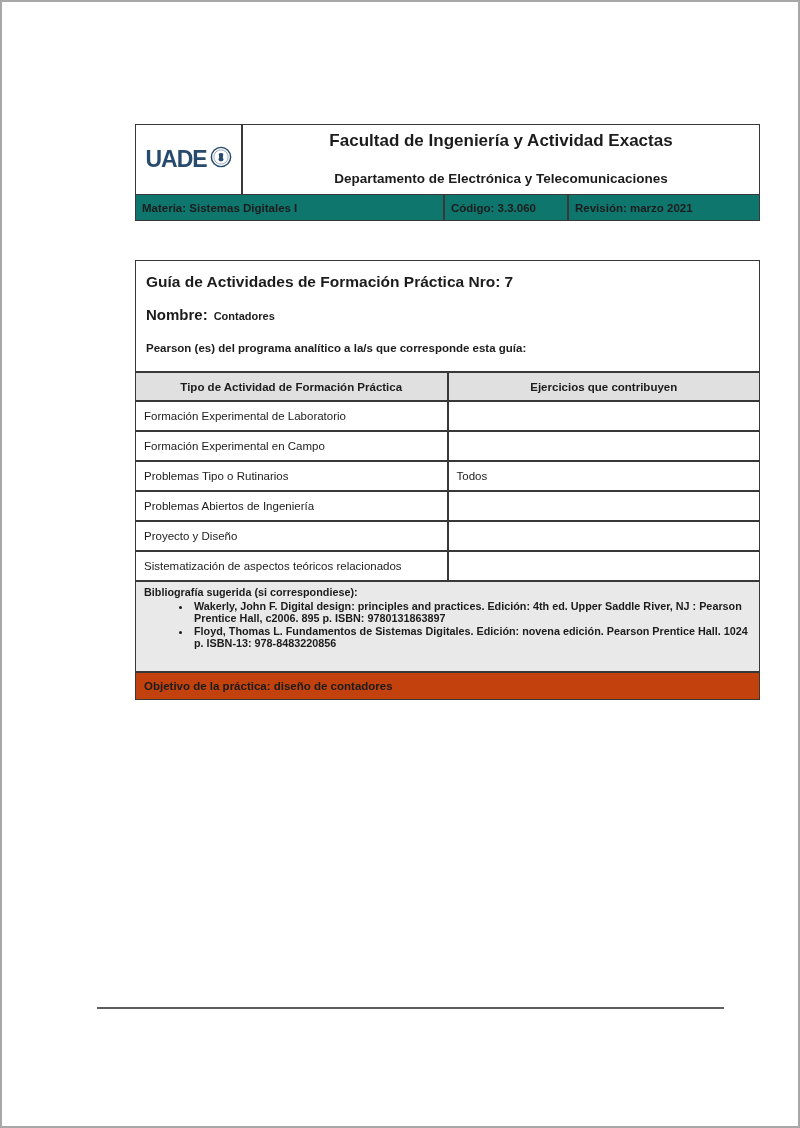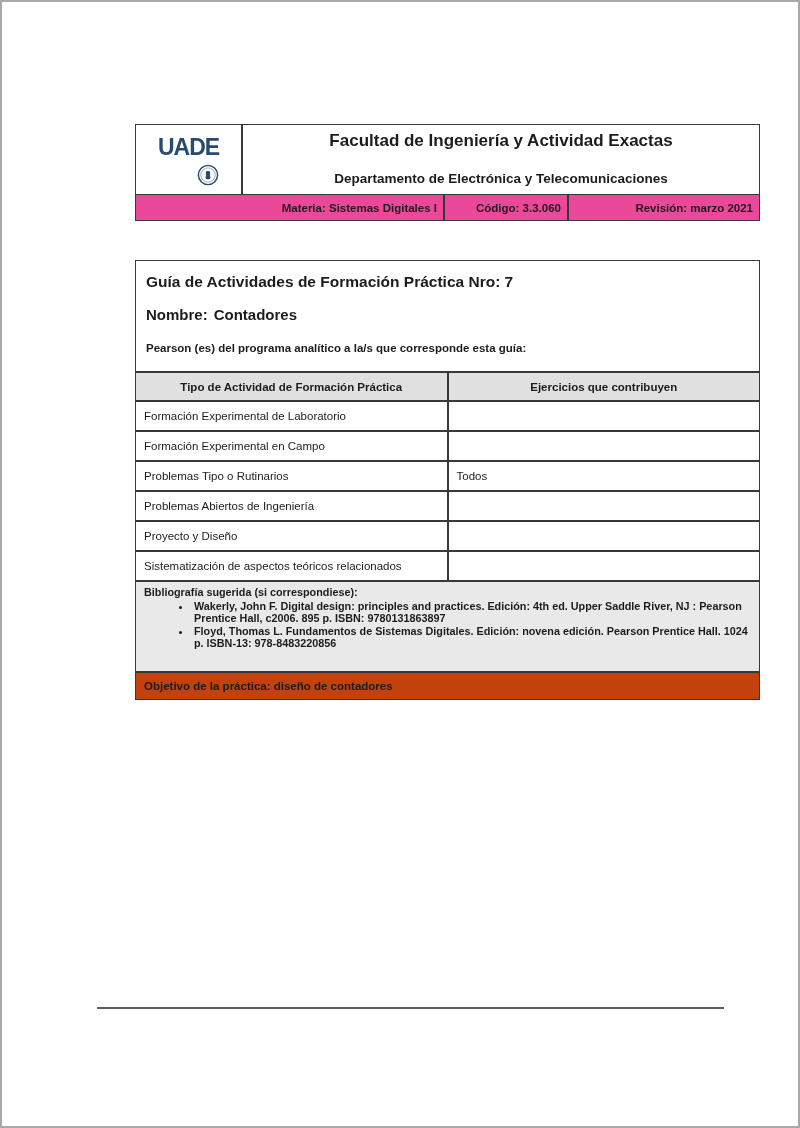--- a/index.html
+++ b/index.html
@@ -18,36 +18,35 @@
     border-collapse:separate;border-spacing:0;
     table-layout:fixed;
   }
   .header-table td{
     border:1px solid #383838;
     padding:0;
     vertical-align:middle;
     background:#fff;
   }
   td.logo-cell{width:105px;height:68px;text-align:center;}
-  .logo-wrap{display:inline-flex;align-items:flex-end;gap:3px;flex-direction:column;}
+  .logo-wrap{display:inline-flex;align-items:flex-start;gap:3px;}
   .logo-text{
     font-size:23px;font-weight:bold;color:#274a6d;
     letter-spacing:-1px;
   }
   .logo-seal{width:22px;height:22px;display:inline-block;}
   td.faculty-cell{text-align:center;}
   .faculty-title{font-size:17px;font-weight:bold;margin:6px 0 0 0;}
   .dept-title{font-size:13.5px;font-weight:bold;margin:20px 0 8px 0;}
   .header-table td.meta-cell{
-    background:#ec4899;
+    background:#0f766e;
     height:21px;
     font-size:11.5px;font-weight:bold;
     padding:2px 6px;
     vertical-align:middle;
-    text-align:right;
   }
   td.meta-materia{width:295px;}
   td.meta-codigo{width:110px;}
 
   
   .guide-table{
     position:absolute;left:133px;top:258px;width:625px;
     border-collapse:separate;border-spacing:0;
     table-layout:fixed;
   }
@@ -55,21 +54,21 @@
     border:1px solid #383838;
     padding:0 8px;
     vertical-align:middle;
     background:#fff;
     font-size:11.5px;
   }
   td.title-cell{height:110px;vertical-align:top;padding:0 10px;}
   .guide-title{font-size:15.5px;font-weight:bold;margin:12px 0 0 0;}
   .guide-name{margin:15px 0 0 0;}
   .name-label{font-size:15px;font-weight:bold;}
-  .name-value{font-size:15px;font-weight:bold;margin-left:6px;}
+  .name-value{font-size:11px;font-weight:bold;margin-left:6px;}
   .guide-unit{font-size:11.5px;font-weight:bold;margin:19px 0 0 0;}
 
   .guide-table td.col-head{
     background:#e0e0e0;
     height:27px;
     text-align:center;
     font-weight:bold;
   }
   td.col-tipo{width:368px;}
   .guide-table td.data-cell{height:28px;}

